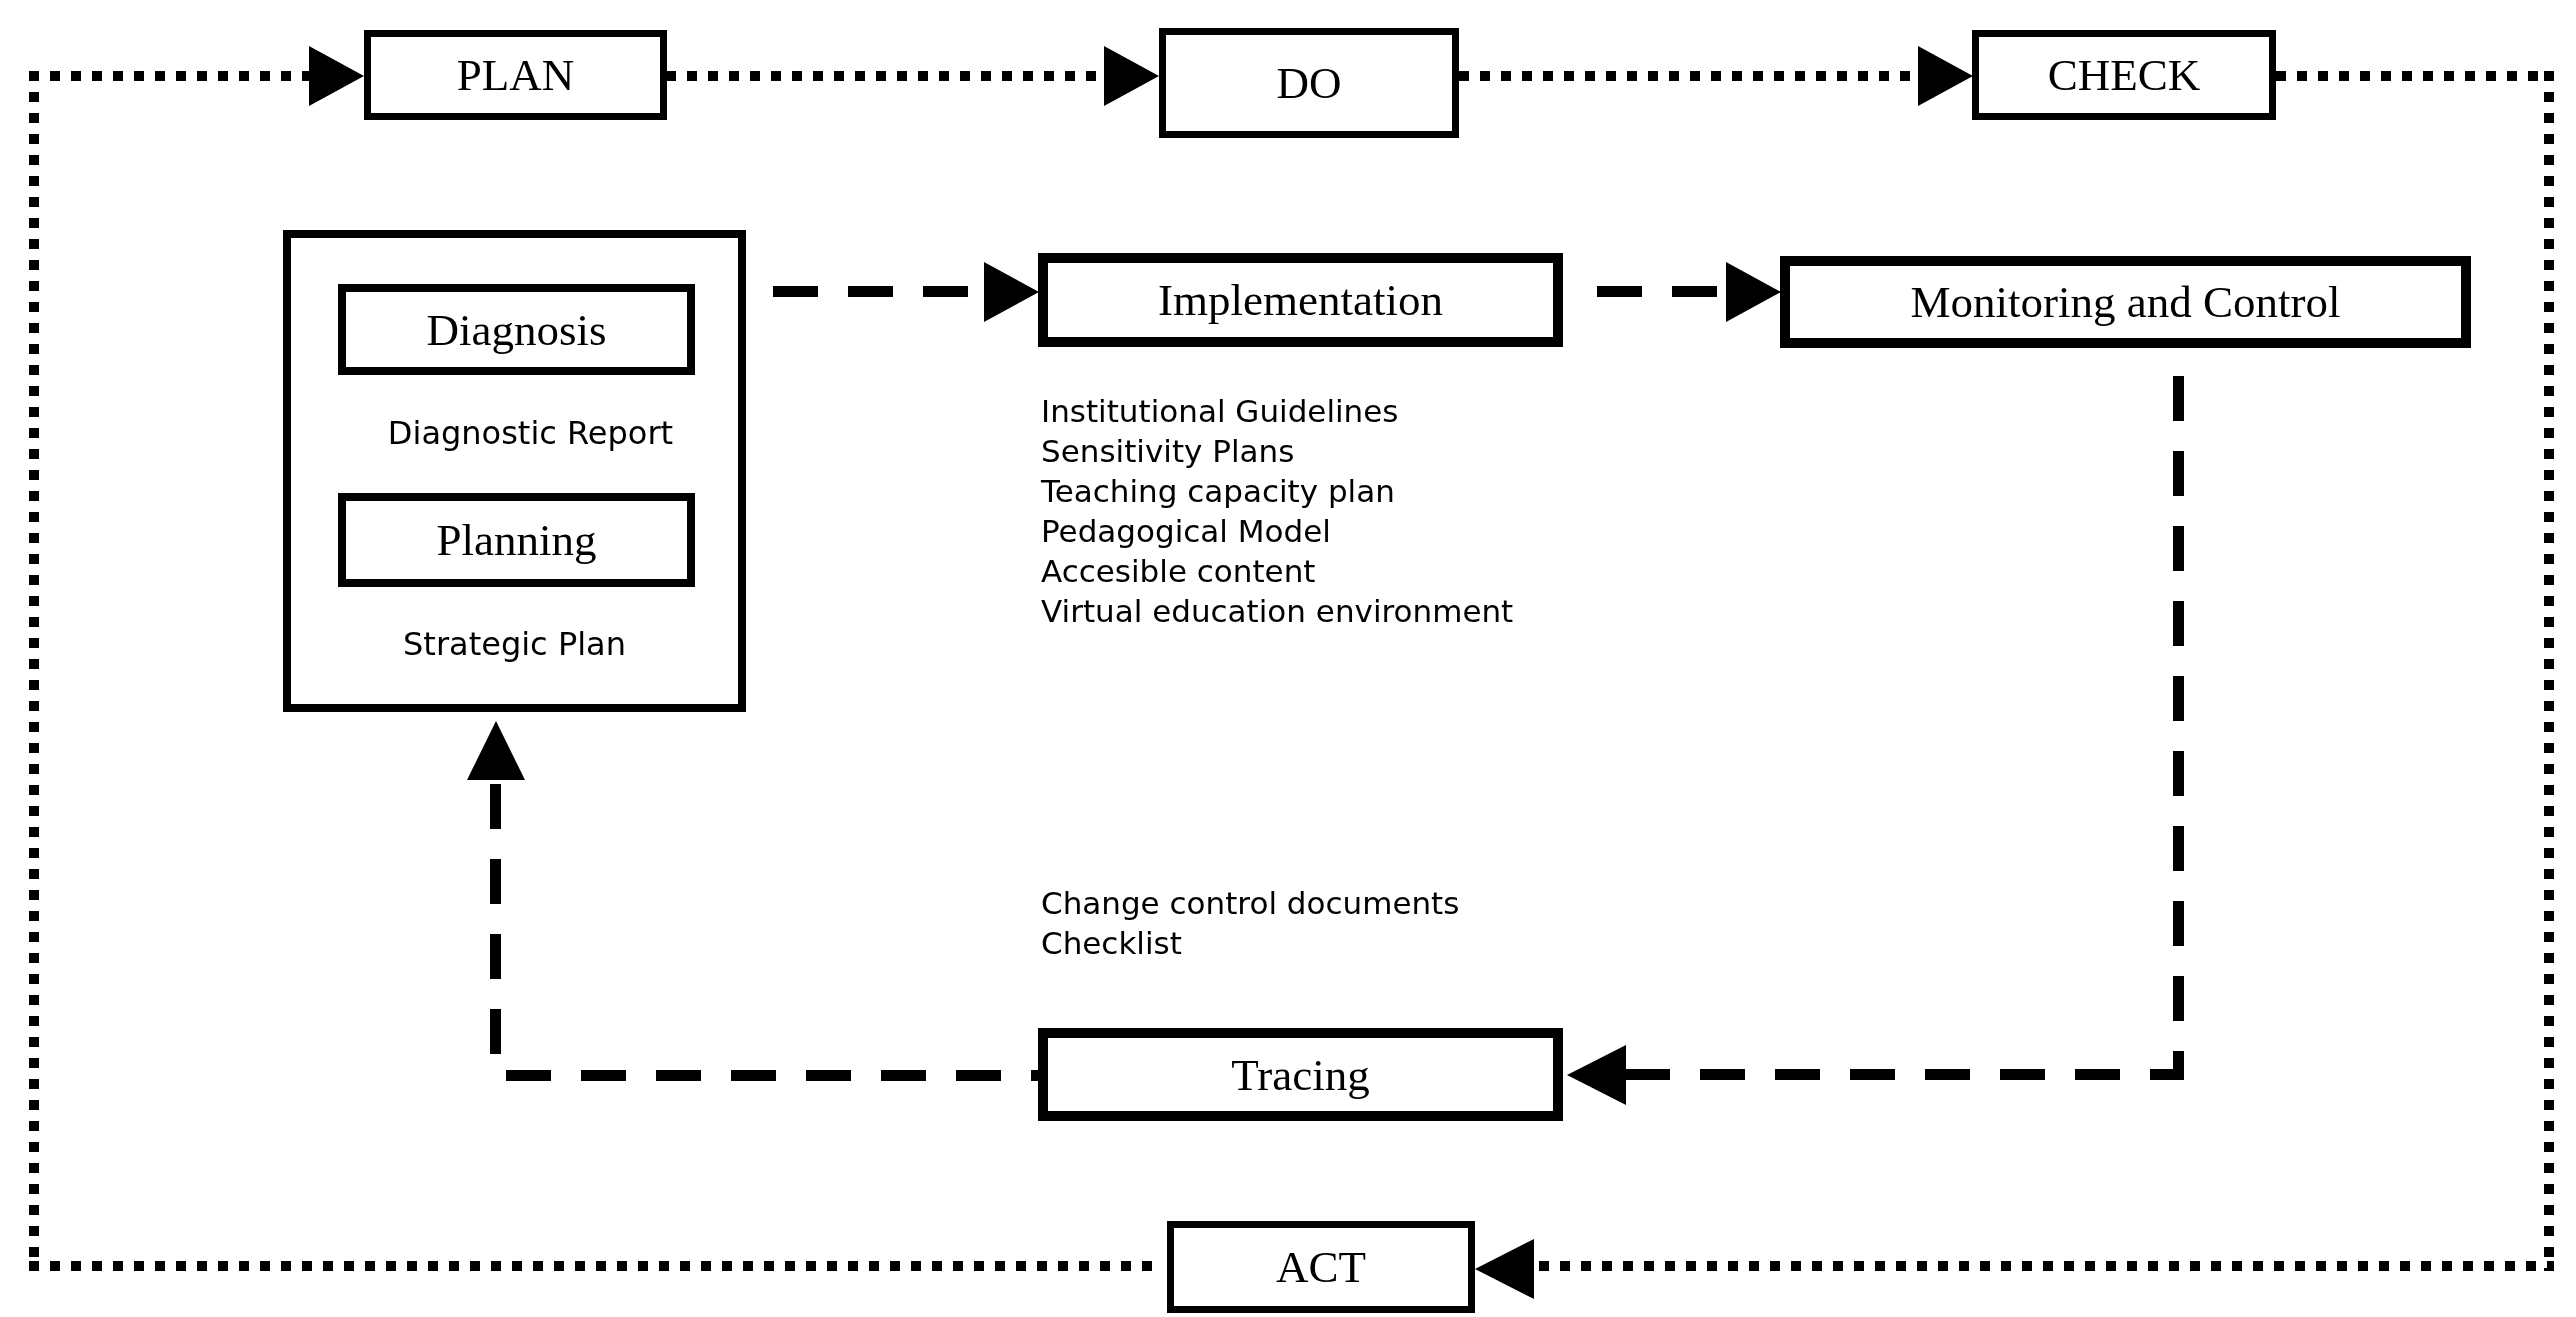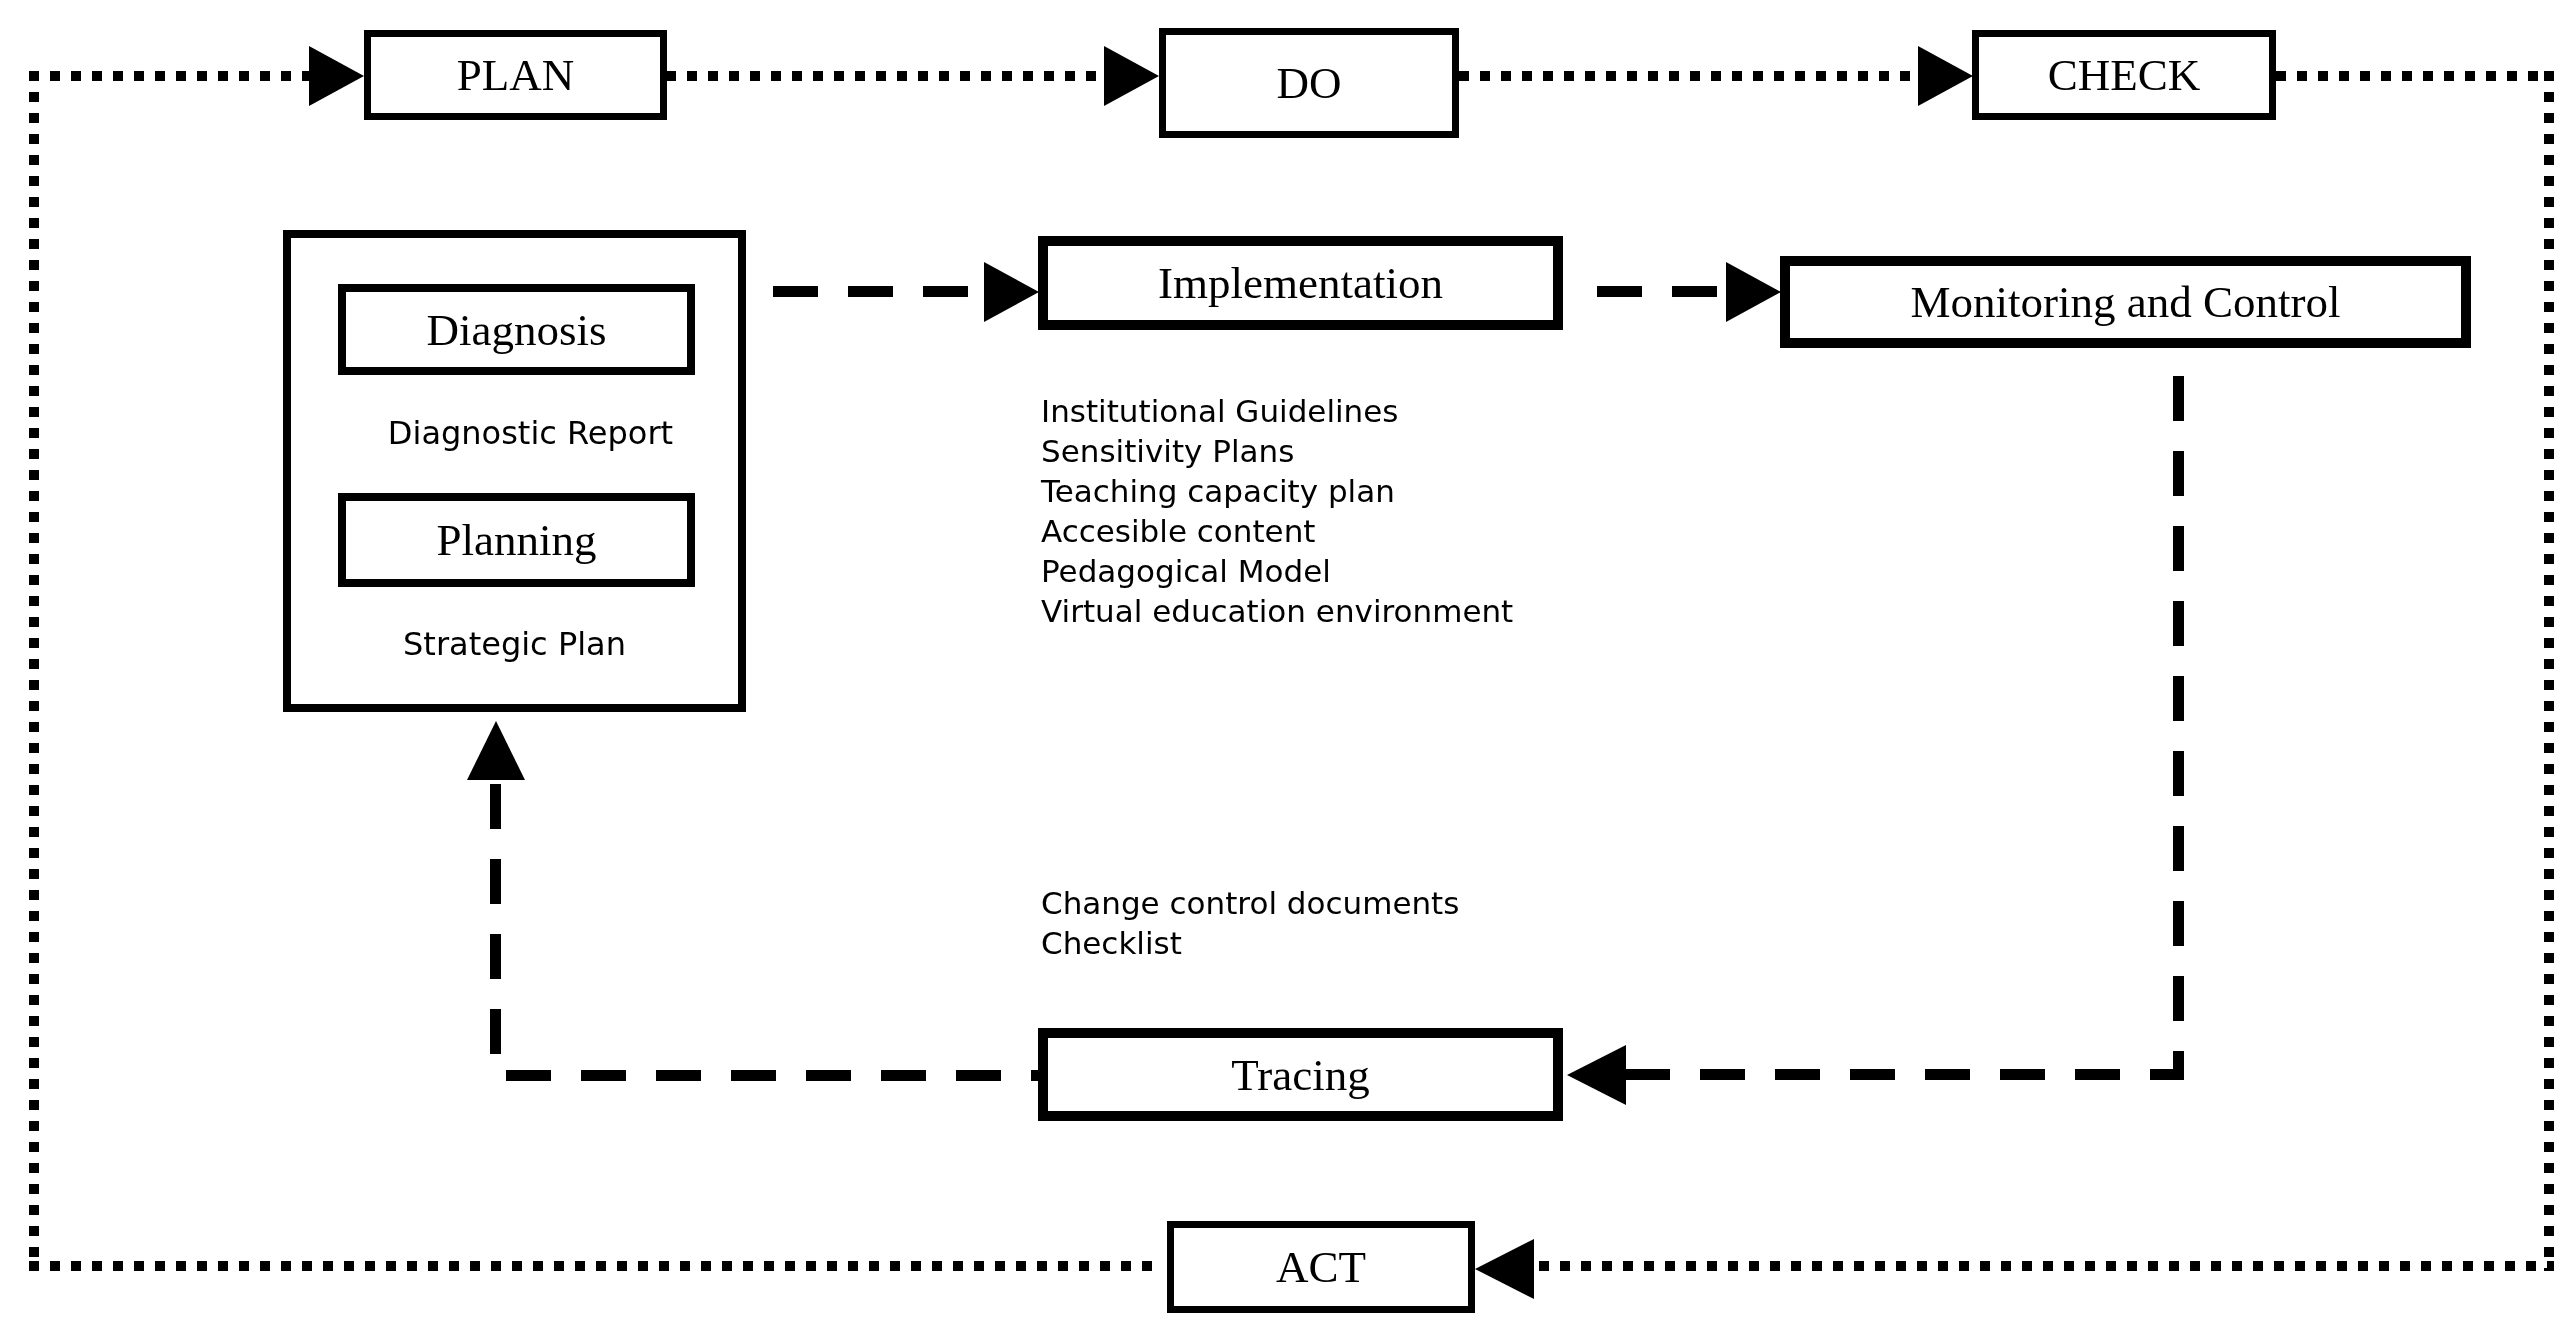--- a/index.html
+++ b/index.html
@@ -100,29 +100,29 @@
   <div class="sublabel" style="left:283px;top:414px;width:463px;padding-left:16px;">Diagnostic Report</div>
 
   <div class="node inner" style="left:338px;top:493px;width:357px;height:94px;">
     <span>Planning</span>
   </div>
   <div class="sublabel" style="left:283px;top:625px;width:463px;">Strategic Plan</div>
 
   <div class="hdash" style="left:773px;top:286px;width:210px;"></div>
   <div class="arr right" style="left:984px;top:262px;"></div>
 
-  <div class="node thick" style="left:1038px;top:236px;width:525px;height:94px;">
+  <div class="node thick" style="left:1038px;top:253px;width:525px;height:94px;">
     <span>Implementation</span>
   </div>
   <div class="outputs" style="left:1041px;top:385px;margin-top:6px;">
       <div class="list-line">Institutional Guidelines</div>
       <div class="list-line">Sensitivity Plans</div>
       <div class="list-line">Teaching capacity plan</div>
+      <div class="list-line">Pedagogical Model</div>
       <div class="list-line">Accesible content</div>
-      <div class="list-line">Pedagogical Model</div>
       <div class="list-line">Virtual education environment</div>
     </div>
 
   <div class="hdash" style="left:1597px;top:286px;width:129px;"></div>
   <div class="arr right" style="left:1726px;top:262px;"></div>
 
   <div class="node thick" style="left:1780px;top:256px;width:691px;height:92px;">
     <span>Monitoring and Control</span>
   </div>
 

